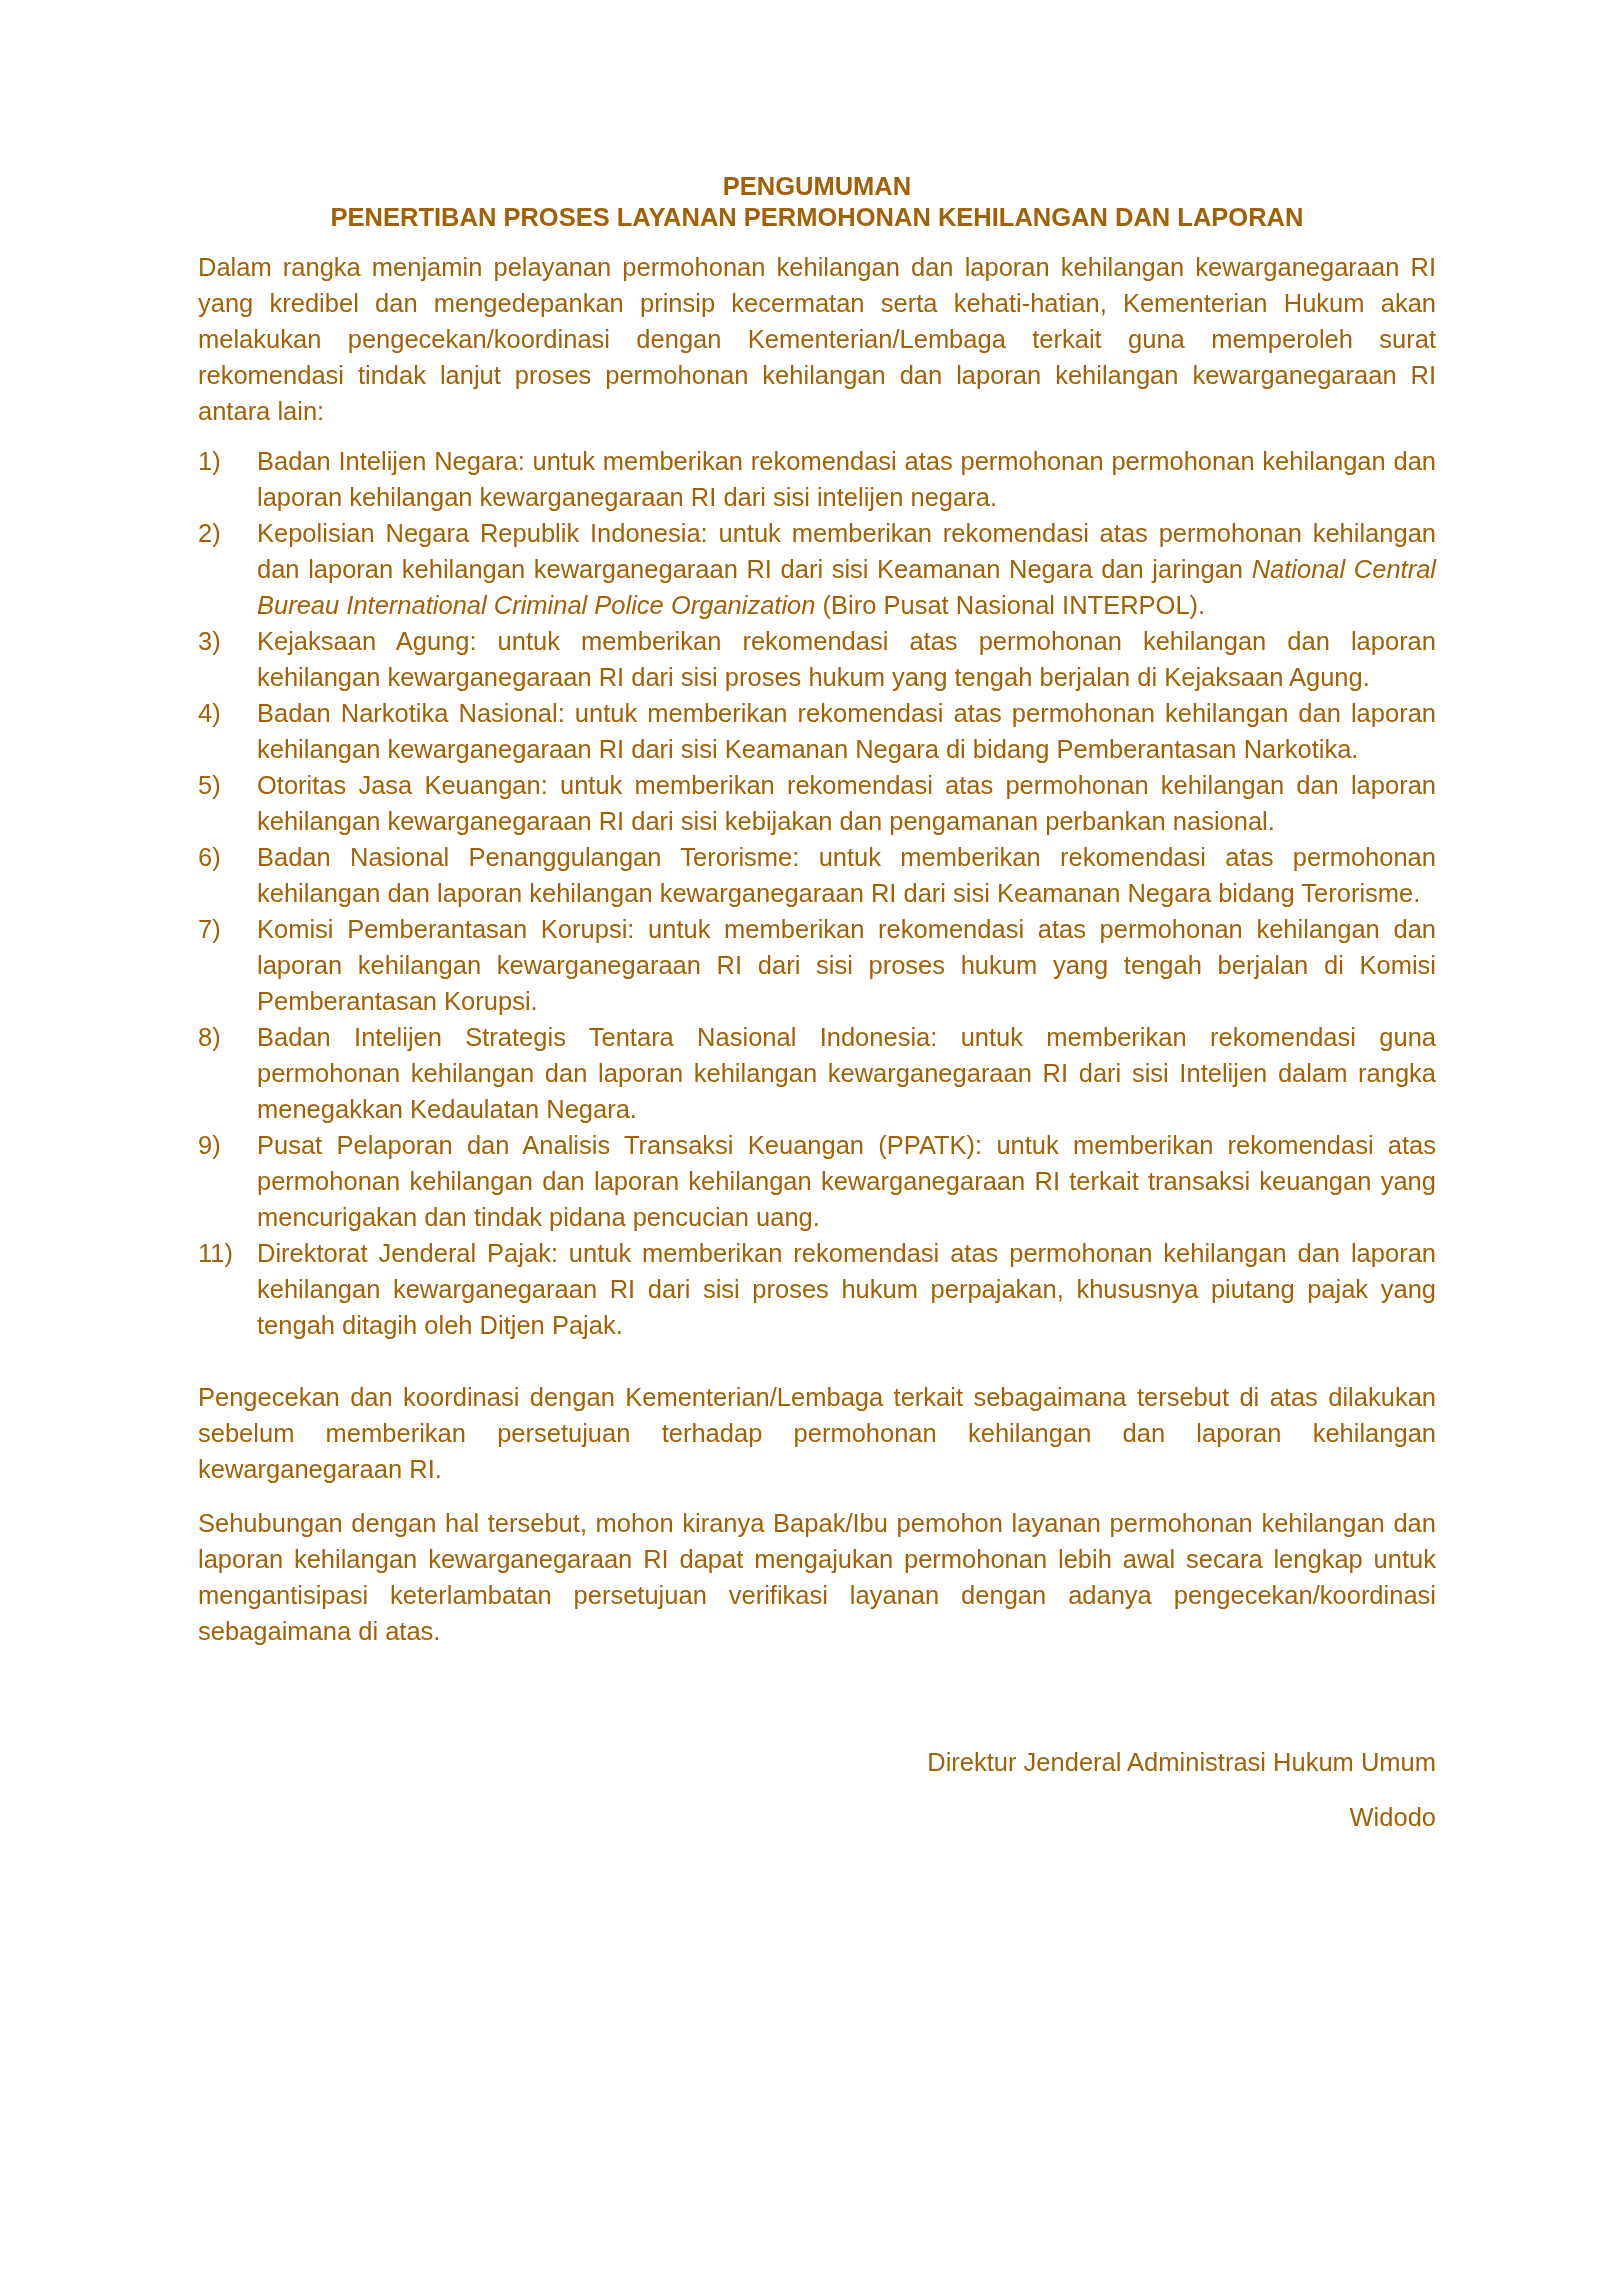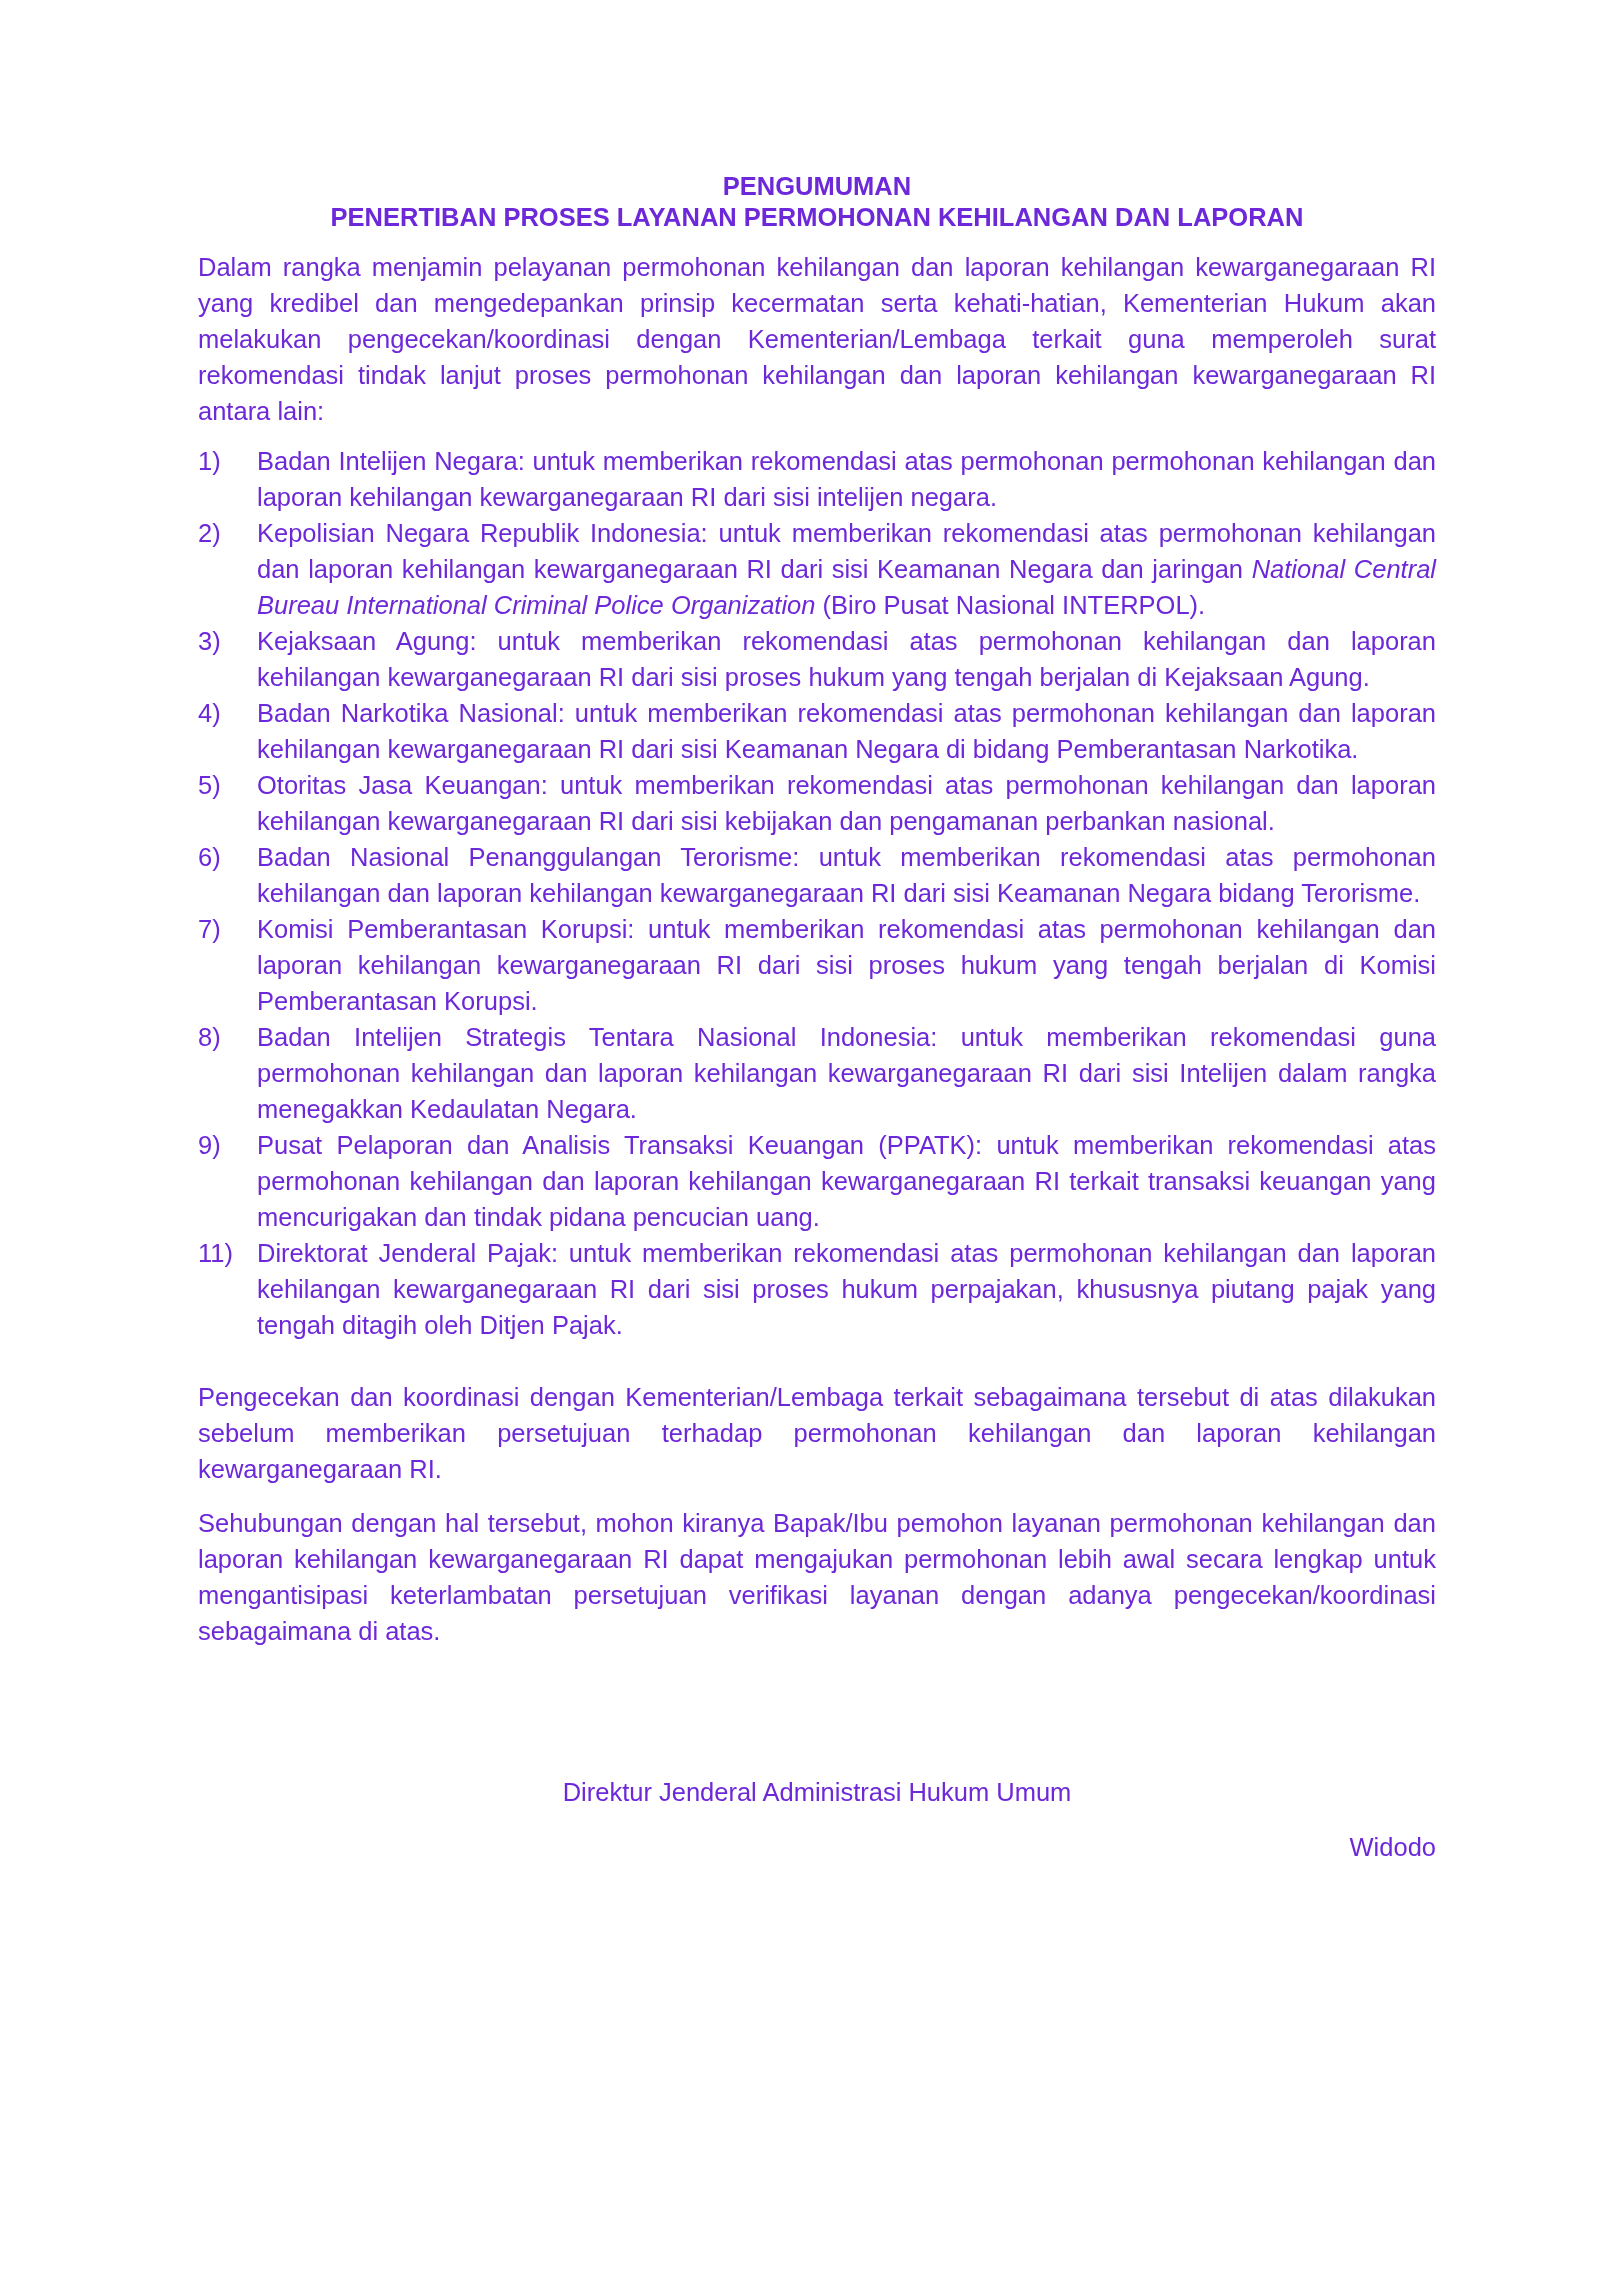--- a/index.html
+++ b/index.html
@@ -1,33 +1,33 @@
 <!DOCTYPE html>
 <html style="font-size:10.5px"><head>
 <meta charset="utf-8">
 <style>
   html, body { margin: 0; padding: 0; background: #ffffff; }
   body { width: 1623px; height: 2295px; position: relative; overflow: hidden; }
   .page {
     position: absolute; left: 198px; top: 171px; width: 1238px;
-    font-family: "Liberation Sans", sans-serif; color: #6d28d9;
+    font-family: "Liberation Sans", sans-serif; color: #a16207;
     font-size: 25.5px; line-height: 36px;
   }
   .title-block { text-align: center; font-weight: bold; font-size: 25.5px; line-height: 31px; }
   .title-block div { white-space: nowrap; }
   .para { text-align: justify; margin: 0; }
   .para.intro { margin-top: 16px; }
   .list { margin: 14.4px 0 0 0; padding: 0; list-style: none; }
   .list li { display: flex; text-align: justify; }
   .list .num { width: 59px; flex: 0 0 59px; }
   .list .txt { flex: 1 1 auto; text-align: justify; }
   .gap-lg { height: 36px; }
   .gap-md { height: 17.7px; }
   .center { text-align: center; }
-  .sig-title { margin-top: 107px; }
+  .sig-title { margin-top: 77px; text-align: right; }
   .sig-ttd { margin-top: 75px; }
   .sig-name { margin-top: 19.6px; text-align: right; }
   em { font-style: italic; }
 </style>
 </head>
 <body>
 
 <div class="page">
 
   <div class="title-block">

